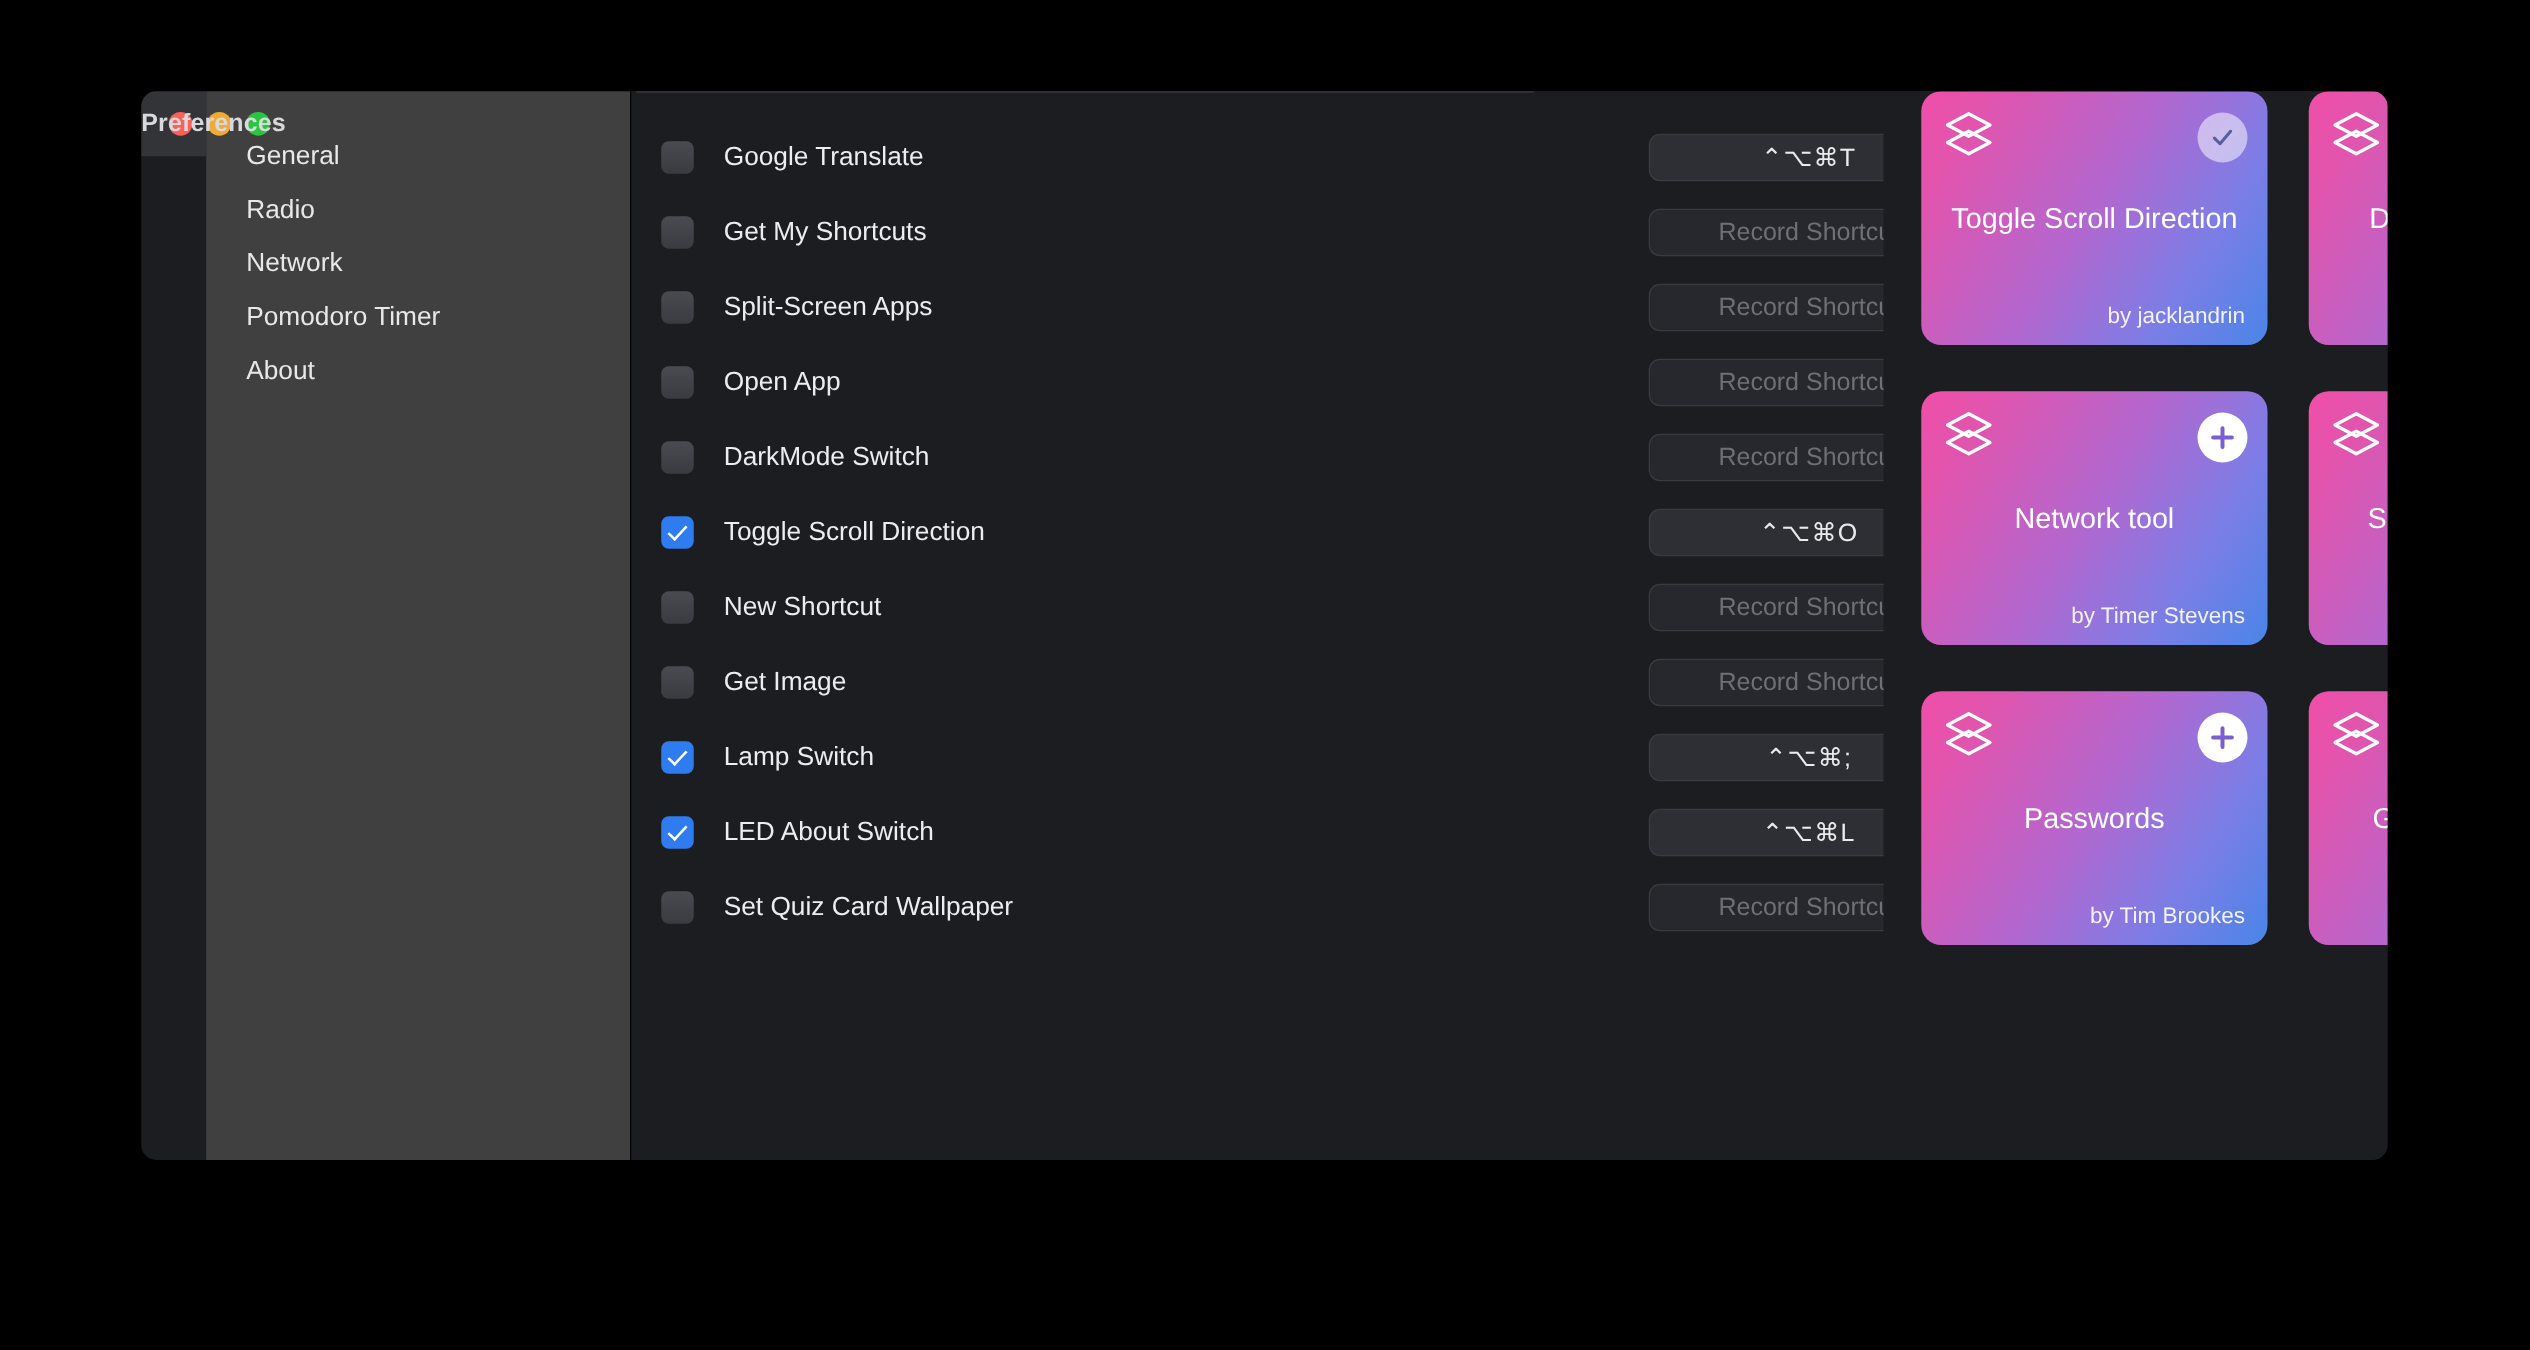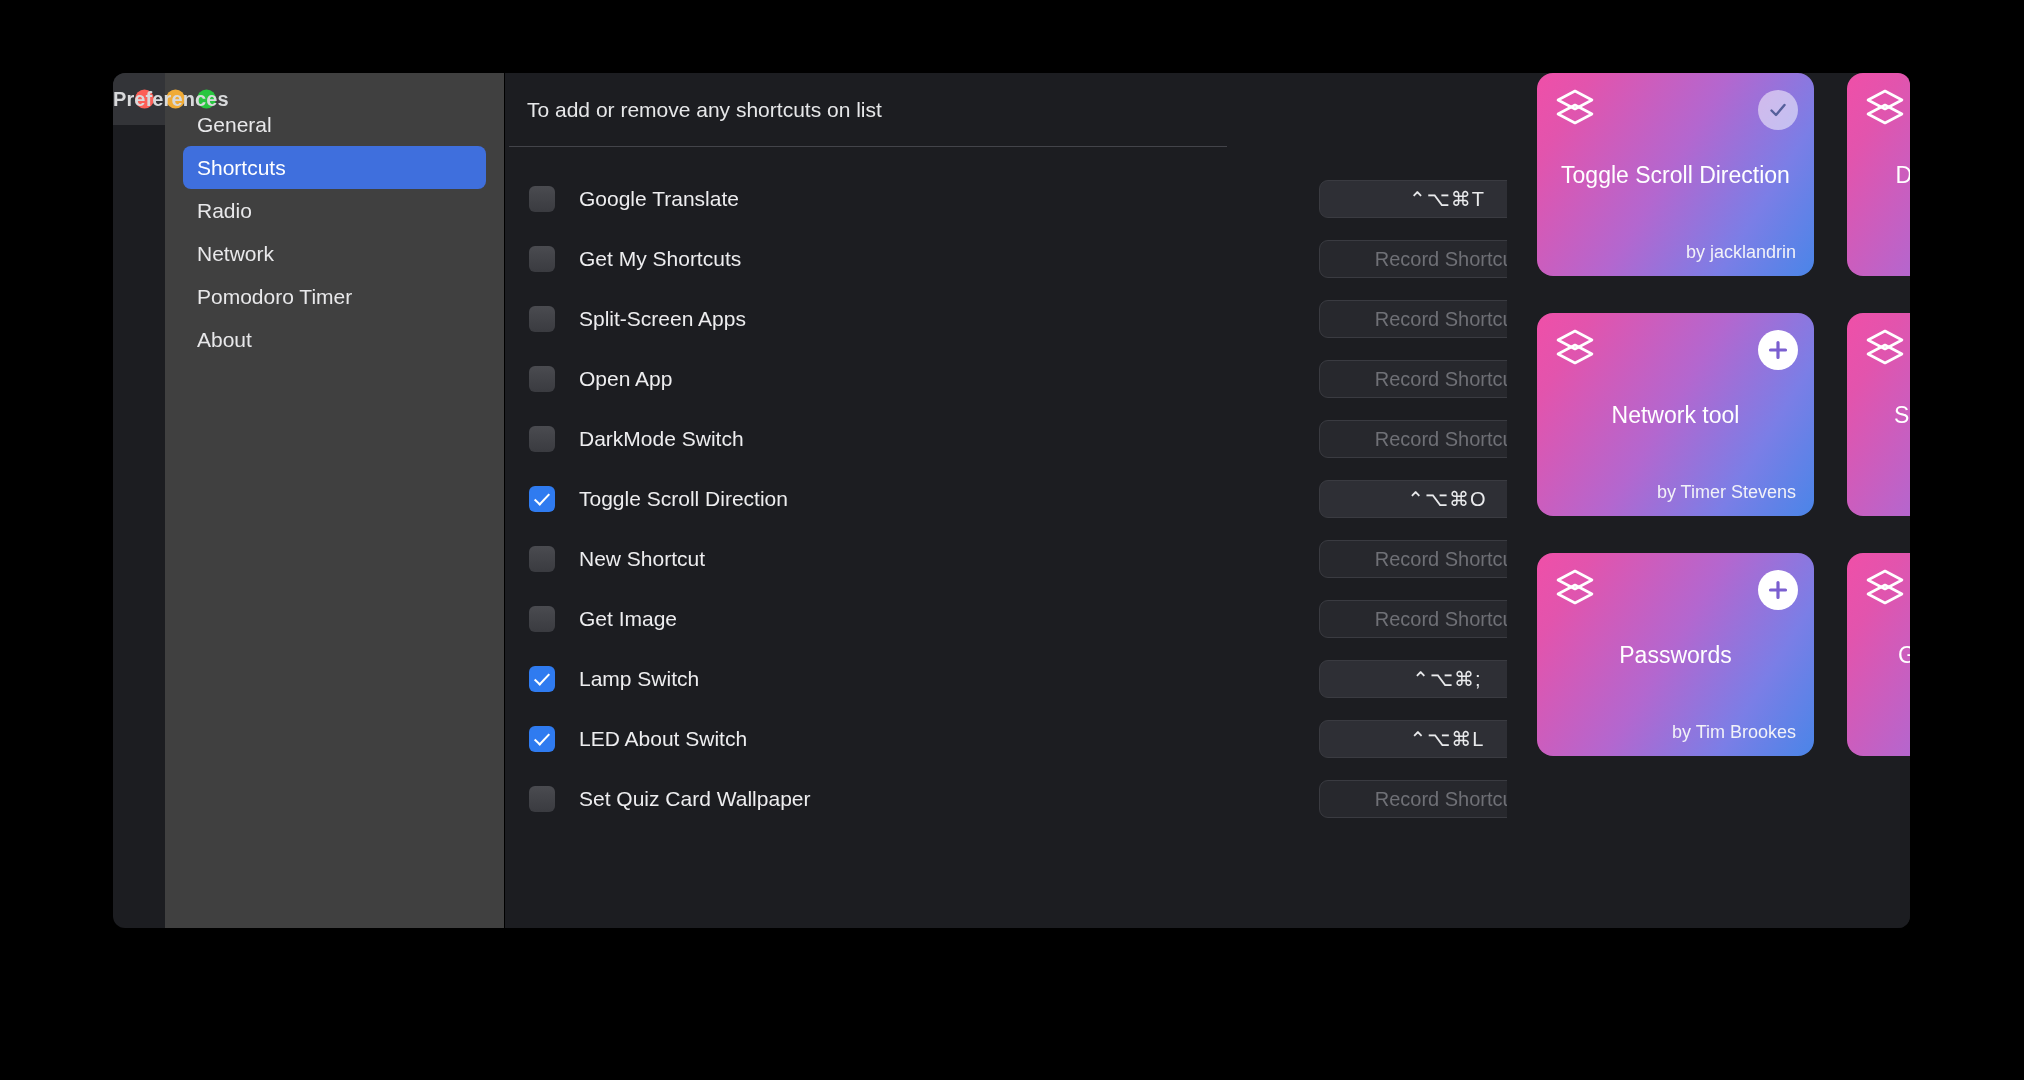--- a/index.html
+++ b/index.html
@@ -277,39 +277,35 @@
     </div>
     <div class="window-title">Preferences</div>
   </div>
 
   <div class="window-body">
 
     <div class="sidebar">
       <div class="sidebar-item">
           <span>General</span>
         </div>
-      <div class="sidebar-item selected">
-          <span>Shortcuts</span>
-        </div>
       <div class="sidebar-item">
           <span>Radio</span>
         </div>
       <div class="sidebar-item">
           <span>Network</span>
         </div>
       <div class="sidebar-item">
           <span>Pomodoro Timer</span>
         </div>
       <div class="sidebar-item">
           <span>About</span>
         </div>
     </div>
 
     <div class="list-pane">
-      <div class="list-header">To add or remove any shortcuts on list</div>
       <div class="list-divider"></div>
       <div class="rows" id="rows">
           <div class="row row-wrap">
             <div class="cb"></div>
             <div class="row-label">Google Translate</div>
             <div class="shortcut-field set">
               <span>⌃⌥⌘T</span>
             </div>
           </div>
           <div class="row row-wrap">

